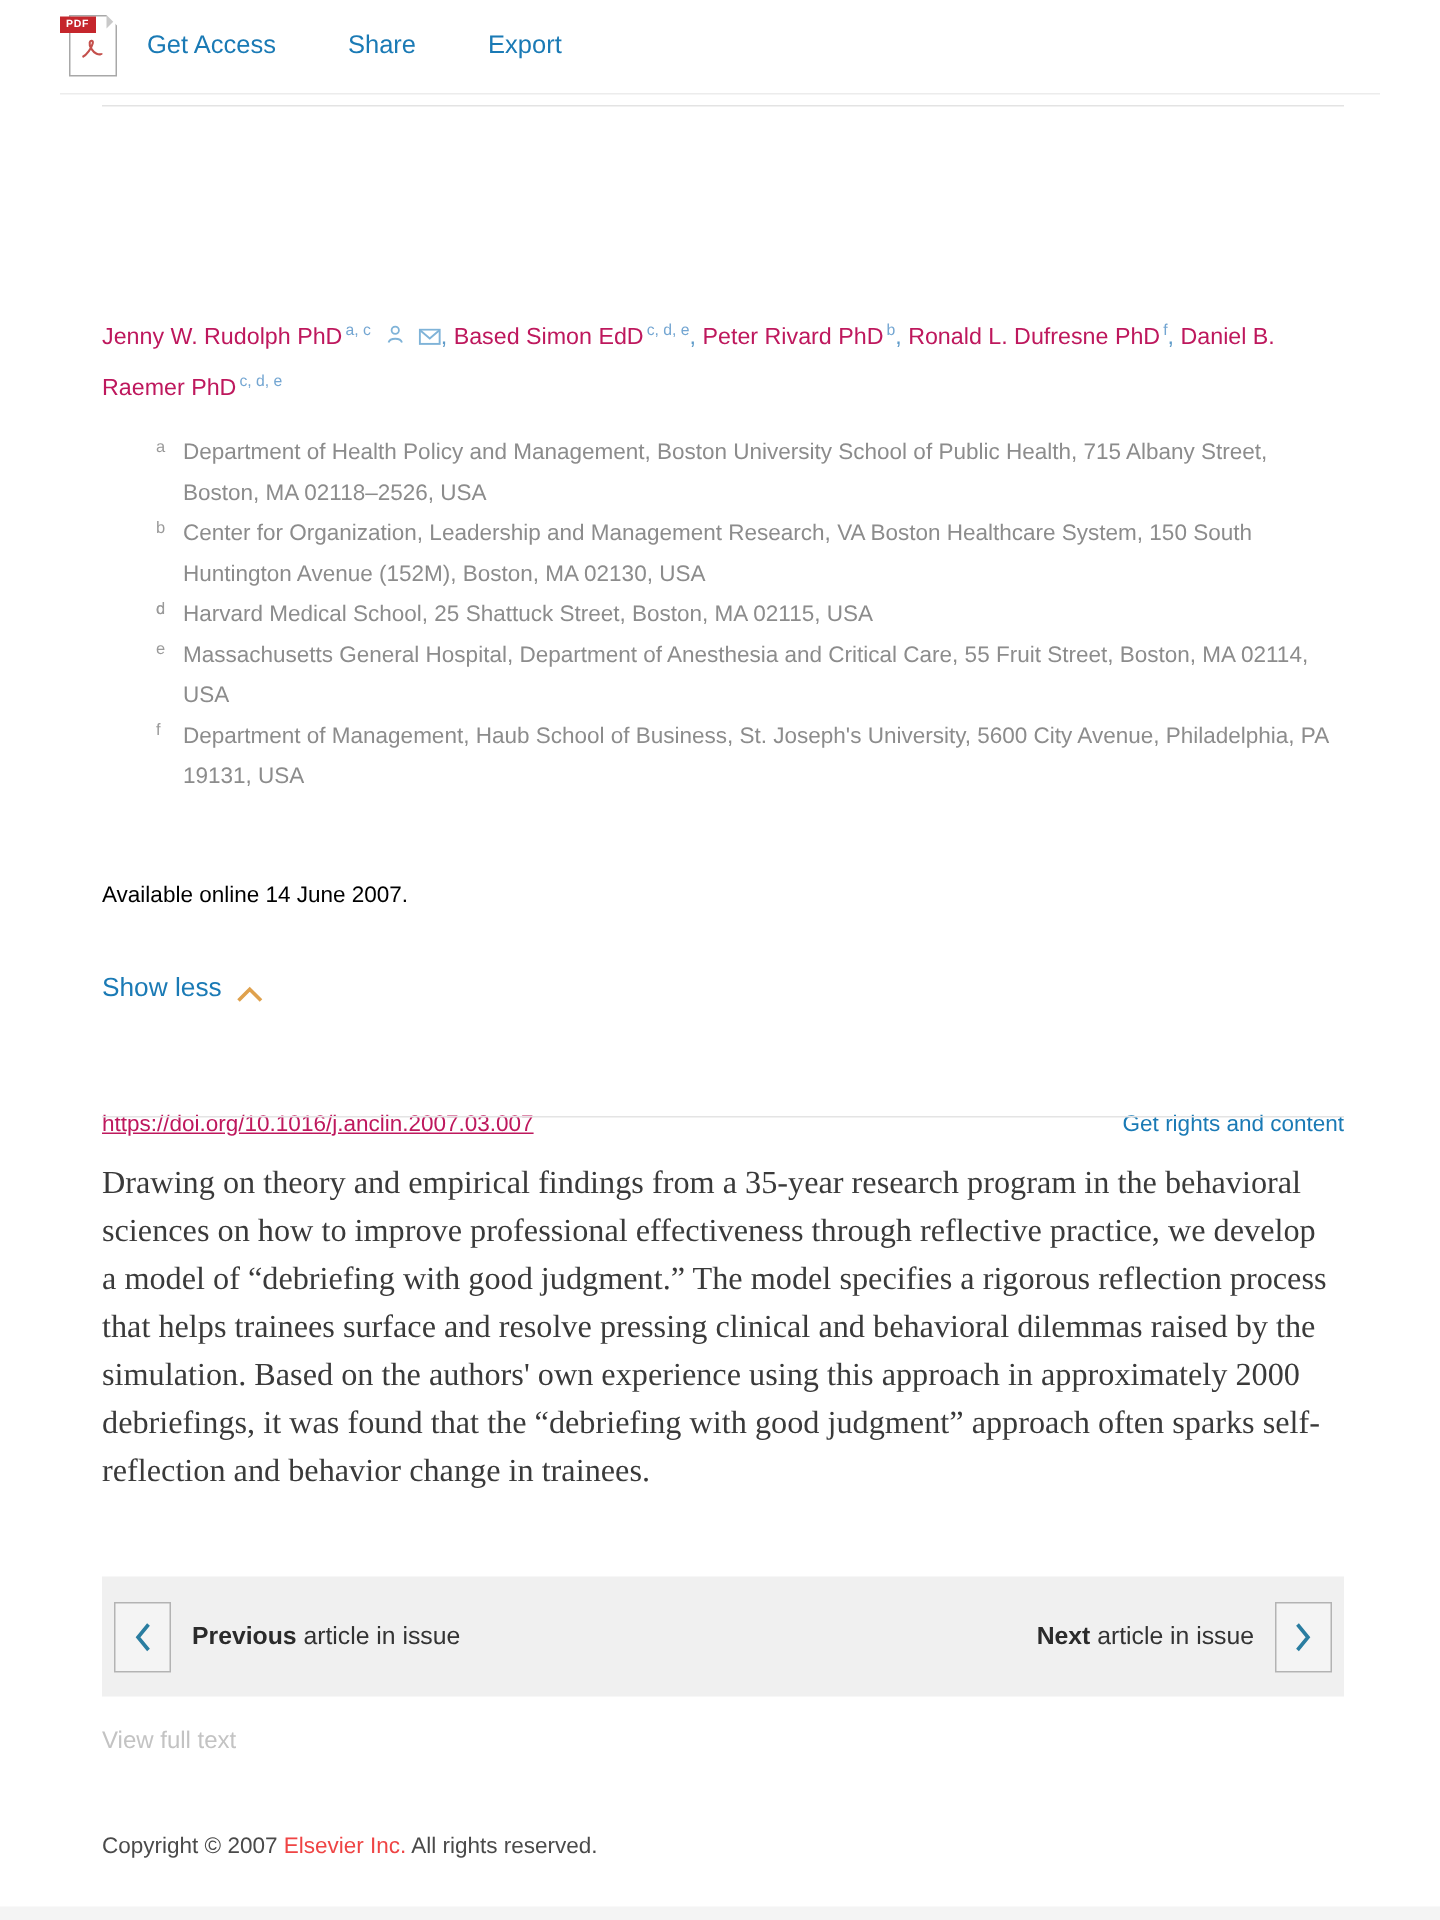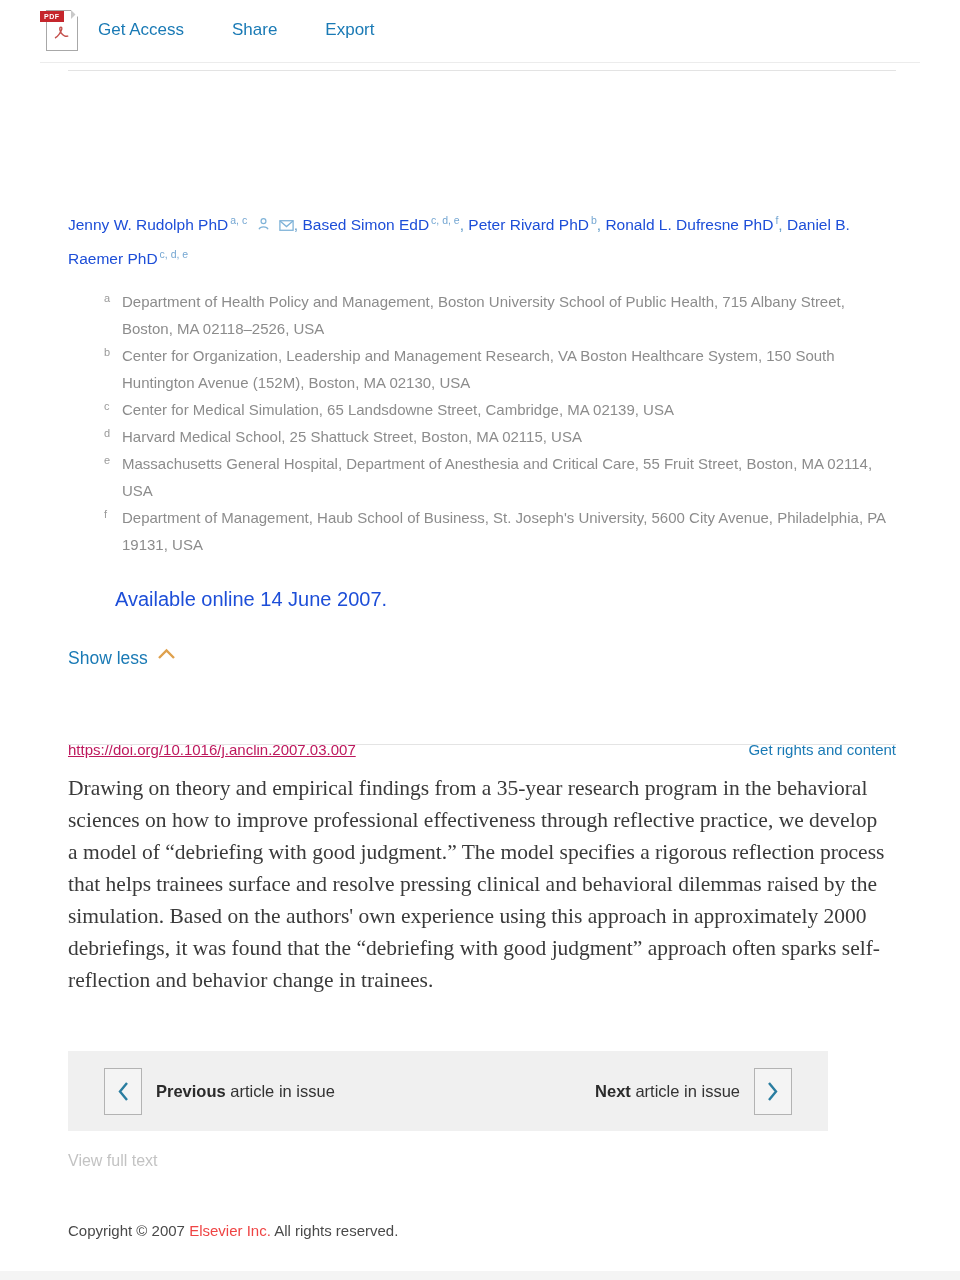--- a/index.html
+++ b/index.html
@@ -22,46 +22,46 @@
   .divider-mid { position:absolute; top:744px; left:68px; width:828px; height:1px; background:#e4e4e4; }
 
   
   .title { position:absolute; top:84px; left:68px; width:752px;
     font-family:"Liberation Serif", serif; font-weight:400;
     font-size:35px; line-height:49px; color:#525252; }
 
   
   .authors { position:absolute; top:206px; left:68px; width:820px;
     font-size:15.5px; line-height:28px; color:#5f9bc9; }
-  .author-name { color:#1d4ed8; text-decoration:none; cursor:pointer; }
+  .author-name { color:#be185d; text-decoration:none; cursor:pointer; }
   .author-sup { font-size:10.5px; vertical-align:super; color:#74a6d2; margin-left:2px; }
   .author-sep { color:#5f9bc9; }
   .inline-icon { display:inline-block; vertical-align:-1px; margin-left:5px; cursor:pointer; }
 
   
   .affils { position:absolute; top:288px; left:104px; width:786px; }
   .affil { position:relative; padding-left:18px; font-size:15px; line-height:27px; color:#8c8c8c; }
   .affil-sup { position:absolute; left:0; top:-3px; font-size:11px; color:#9a9a9a; }
 
-  .available { position:absolute; top:588px; left:68px; font-size:20px; color:#1d4ed8;margin-left:47px; }
+  .available { position:absolute; top:588px; left:68px; font-size:15px; color:#000000; }
 
-  .show-less { position:absolute; top:648px; left:68px; display:flex; align-items:flex-start; gap:9px; cursor:pointer; }
+  .show-less { position:absolute; top:648px; left:68px; display:flex; align-items:flex-end; gap:9px; cursor:pointer; }
   .show-less-label { color:#1a7ab5; font-size:17.5px; }
 
   .doi-row { position:absolute; top:697px; left:68px; width:828px; display:flex; justify-content:space-between; align-items:baseline; }
   .doi-link { color:#be185d; font-size:15px; text-decoration:underline; cursor:pointer; }
   .rights-link { color:#1a7ab5; font-size:15px; text-decoration:none; cursor:pointer;margin-top:44px; }
 
   
   .abstract { position:absolute; top:772px; left:68px; width:824px;
     font-family:"Liberation Serif", serif; font-size:21.5px; line-height:32px; color:#3a3a3a; }
 
   
-  .nav-bar { position:absolute; top:1051px; left:68px; width:760px; height:80px; background:#f0f0f0;
-    display:flex; align-items:center; justify-content:space-between; padding:0 36px; }
+  .nav-bar { position:absolute; top:1051px; left:68px; width:828px; height:80px; background:#f0f0f0;
+    display:flex; align-items:center; justify-content:space-between; padding:0 8px; }
   .nav-side { display:flex; align-items:center; gap:14px; }
   .nav-box { width:38px; height:47px; border:1px solid #b3b3b3; background:#f4f4f4;
     display:flex; align-items:center; justify-content:center; cursor:pointer; }
   .nav-label { font-size:16.5px; color:#333; }
   .nav-label b { color:#2b2b2b; }
 
   .view-full { position:absolute; top:1152px; left:68px; font-size:16px; color:#c3c3c3; text-decoration:none; cursor:pointer; }
 
   .copyright { position:absolute; top:1222px; left:68px; font-size:15px; color:#4a4a4a; }
   .copyright .brand { color:#ef4444; }
@@ -126,21 +126,20 @@
     <div class="affil">
       <span class="affil-sup">a</span>
       <span>Department of Health Policy and Management, Boston University School of Public Health, 715 Albany Street, Boston, MA 02118–2526, USA</span>
     </div>
     <div class="affil">
       <span class="affil-sup">b</span>
       <span>Center for Organization, Leadership and Management Research, VA Boston Healthcare System, 150 South Huntington Avenue (152M), Boston, MA 02130, USA</span>
     </div>
     <div class="affil">
       <span class="affil-sup">c</span>
-      <span>Center for Medical Simulation, 65 Landsdowne Street, Cambridge, MA 02139, USA</span>
     </div>
     <div class="affil">
       <span class="affil-sup">d</span>
       <span>Harvard Medical School, 25 Shattuck Street, Boston, MA 02115, USA</span>
     </div>
     <div class="affil">
       <span class="affil-sup">e</span>
       <span>Massachusetts General Hospital, Department of Anesthesia and Critical Care, 55 Fruit Street, Boston, MA 02114, USA</span>
     </div>
     <div class="affil">

